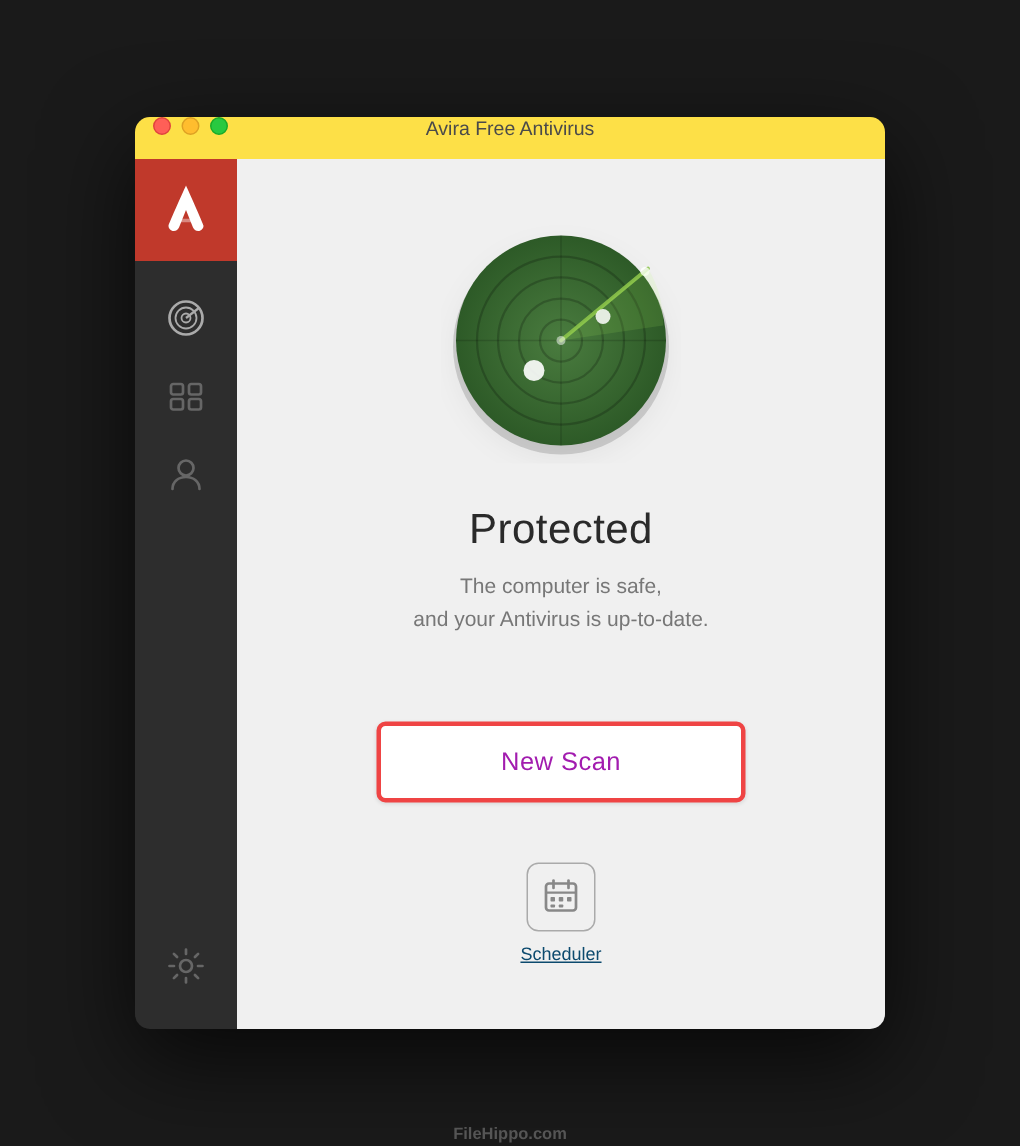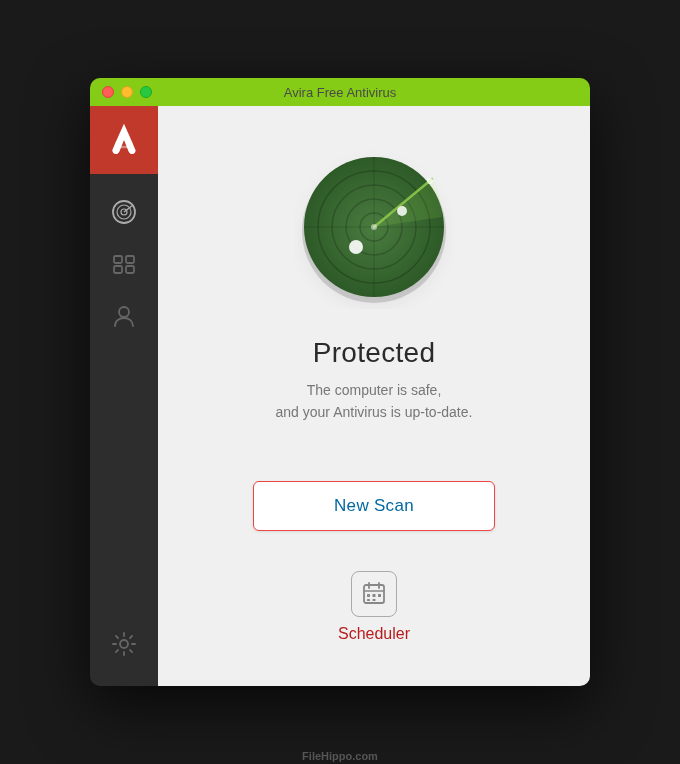--- a/index.html
+++ b/index.html
@@ -14,24 +14,24 @@
 
     .window-wrapper {
       width: 500px;
       border-radius: 10px;
       overflow: hidden;
       box-shadow: 0 20px 60px rgba(0,0,0,0.7);
     }
 
     
     .title-bar {
-      background: #84cc16;
+      background: #fde047;
       height: 28px;
       display: flex;
-      align-items: center;
+      align-items: flex-start;
       padding: 0 12px;
       position: relative;
     }
 
     .traffic-lights {
       display: flex;
       gap: 7px;
       align-items: center;
     }
 
@@ -150,25 +150,25 @@
       font-size: 14px;
       color: #777;
       text-align: center;
       line-height: 1.6;
       margin-bottom: 58px;
     }
 
     
     .new-scan-btn {
       background: white;
-      border: 1px solid #ef4444;
+      border: 3px solid #ef4444;
       border-radius: 6px;
       padding: 14px 80px;
       font-size: 17px;
-      color: #0369a1;
+      color: #a21caf;
       cursor: pointer;
       font-weight: 400;
       letter-spacing: 0.3px;
       box-shadow: 0 1px 3px rgba(0,0,0,0.1);
       margin-bottom: 40px;
       transition: background 0.15s;
     }
 
     
     .bottom-actions {
@@ -196,22 +196,23 @@
       background: transparent;
       color: #777;
     }
 
     .action-icon-box svg {
       width: 26px;
       height: 26px;
     }
 
     .action-label {
-      font-size: 16px;
-      color: #b91c1c;
+      font-size: 12px;
+      color: #0c4a6e;
+      text-decoration: underline;
     }
 
     
     .watermark {
       position: absolute;
       bottom: 2px;
       left: 50%;
       transform: translateX(-50%);
       font-size: 11px;
       color: #555;

